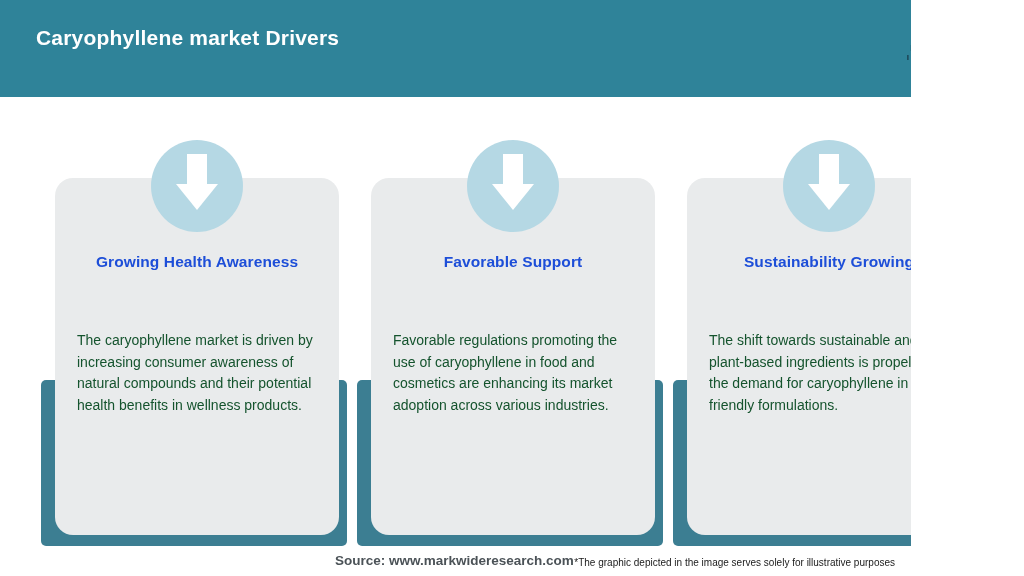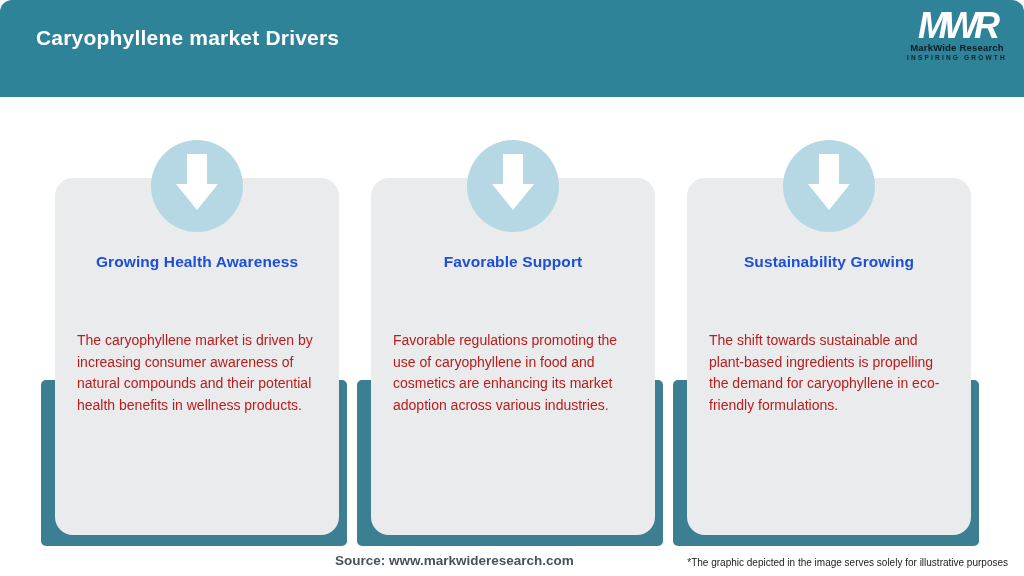--- a/index.html
+++ b/index.html
@@ -1,22 +1,21 @@
 <!DOCTYPE html>
 <html><head>
 <meta charset="utf-8">
 <style>
   html,body{margin:0;padding:0;background:#ffffff;}
   .canvas{
     position:relative;
-    width:1024px;height:576px;
+    width:911px;height:576px;
     background:#ffffff;
     overflow:hidden;
     font-family:"Liberation Sans", sans-serif;
-    border-radius:12px;
   }
 
   
   .header{
     position:absolute;left:0;top:0;width:1024px;height:97px;
     background:#2f8399;
   }
   .header-title{
     position:absolute;left:36px;top:26px;
     color:#ffffff;font-size:21px;font-weight:bold;
@@ -54,21 +53,21 @@
     display:flex;align-items:center;justify-content:center;
   }
   .card-title{
     position:absolute;width:284px;top:253px;
     text-align:center;font-size:15.5px;font-weight:bold;color:#1d4ed8;
     letter-spacing:0.1px;
   }
   .card-body{
     position:absolute;top:330px;left:0;width:284px;
     box-sizing:border-box;padding:0 18px 0 22px;
-    font-size:14px;line-height:21.5px;color:#b91c1c;
+    font-size:14px;line-height:21.5px;color:#14532d;
     text-align:left;
   }
   
   .g0 .card{left:55px;}  .g0 .underlay{left:41px;}  .g0 .badge{left:151px;}
   .g0 .card-title,.g0 .card-body{left:55px;}
   .g1 .card{left:371px;} .g1 .underlay{left:357px;} .g1 .badge{left:467px;}
   .g1 .card-title,.g1 .card-body{left:371px;}
   .g2 .card{left:687px;} .g2 .underlay{left:673px;} .g2 .badge{left:783px;}
   .g2 .card-title,.g2 .card-body{left:687px;}
 

